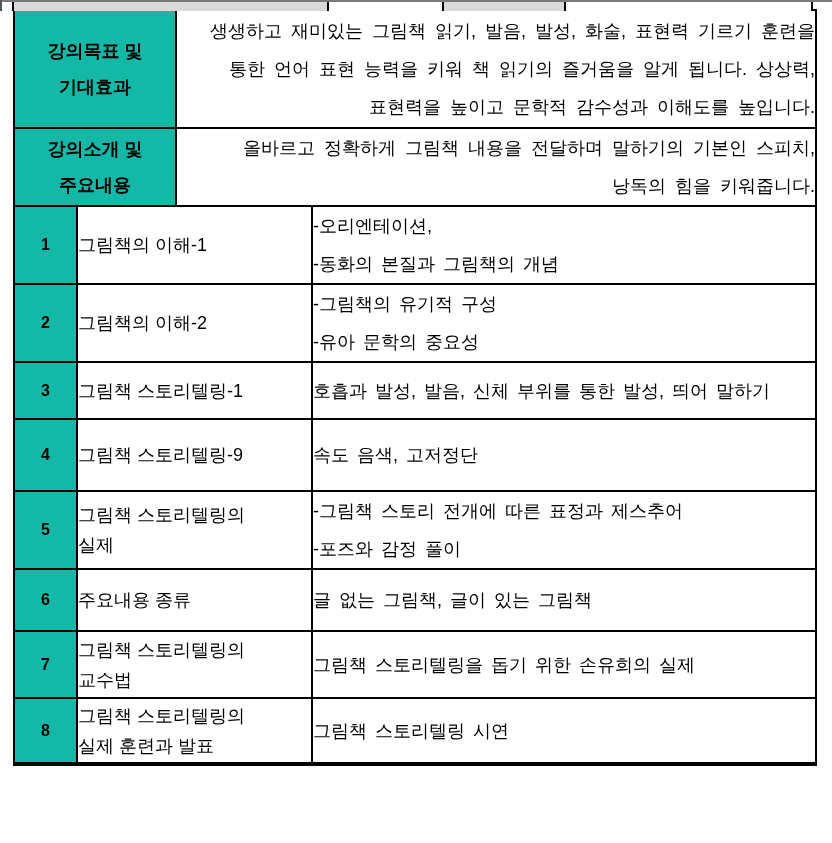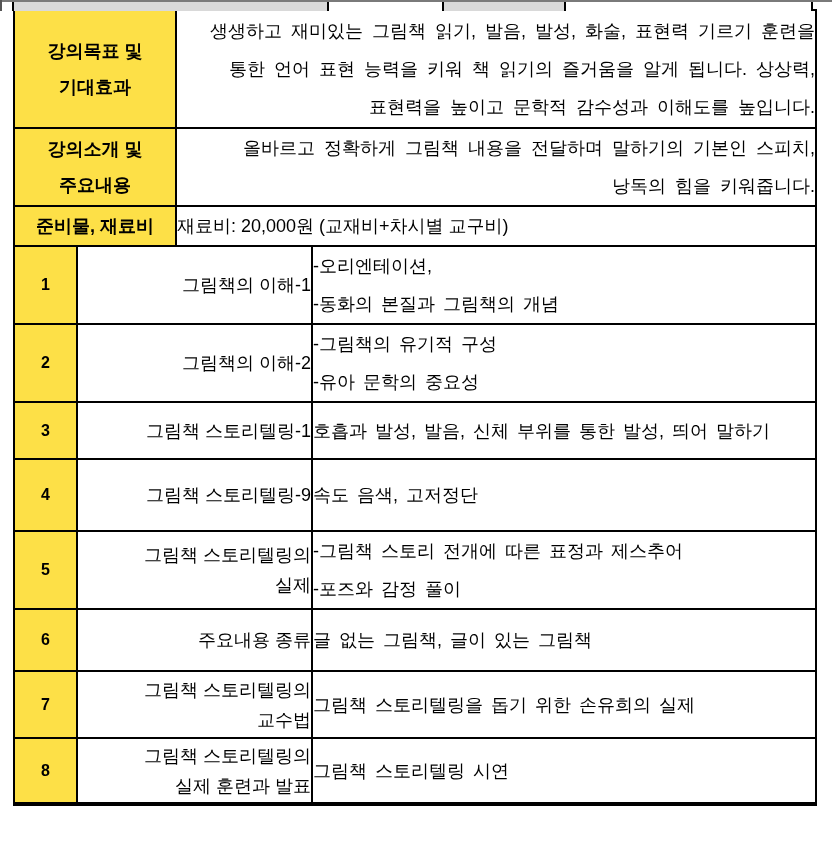--- a/index.html
+++ b/index.html
@@ -34,21 +34,21 @@
   }
   #info-table { margin-top: 9px; }
   #schedule-table { margin-top: -2px; }
   .tbl td, .tbl th {
     border: 2px solid #000000;
     padding: 0;
     box-sizing: border-box;
     vertical-align: middle;
     overflow: hidden;
   }
-  .gray { background: #fde047; }
+  .gray { background: #14b8a6; }
 
   .label-cell {
     font-weight: bold;
     font-size: 18px;
     text-align: center;
     line-height: 36px;
     white-space: pre-line;
   }
   .info-content {
     font-size: 18px;
@@ -70,21 +70,21 @@
     font-size: 18px;
     text-align: center;
   }
   .no-cell {
     font-weight: bold;
     font-size: 16px;
     text-align: center;
   }
   .topic-cell {
     font-size: 18px;
-    text-align: right;
+    text-align: left;
     line-height: 30px;
     white-space: pre-line;
   }
   .content-cell {
     font-size: 18px;
     text-align: left;
     line-height: 38px;
     padding: 0 6px 0 9px;
     white-space: pre-line;
     word-spacing: 3px;
@@ -120,24 +120,20 @@
 기대효과</td>
       <td class="info-content">생생하고 재미있는 그림책 읽기, 발음, 발성, 화술, 표현력 기르기 훈련을
 통한 언어 표현 능력을 키워 책 읽기의 즐거움을 알게 됩니다. 상상력,
 표현력을 높이고 문학적 감수성과 이해도를 높입니다.</td>
     </tr>
     <tr style="height:68px">
       <td class="gray label-cell">강의소개 및
 주요내용</td>
       <td class="info-content">올바르고 정확하게 그림책 내용을 전달하며 말하기의 기본인 스피치,
 낭독의 힘을 키워줍니다.</td>
-    </tr>
-    <tr style="height:40px">
-      <td class="gray label-cell">준비물, 재료비</td>
-      <td class="materials-content">재료비: 20,000원 (교재비+차시별 교구비)</td>
     </tr>
   </tbody>
     </table>
 
   <table class="tbl" id="schedule-table">
     <colgroup>
         <col style="width:63px">
         <col style="width:235px">
         <col style="width:504px">
       </colgroup>

